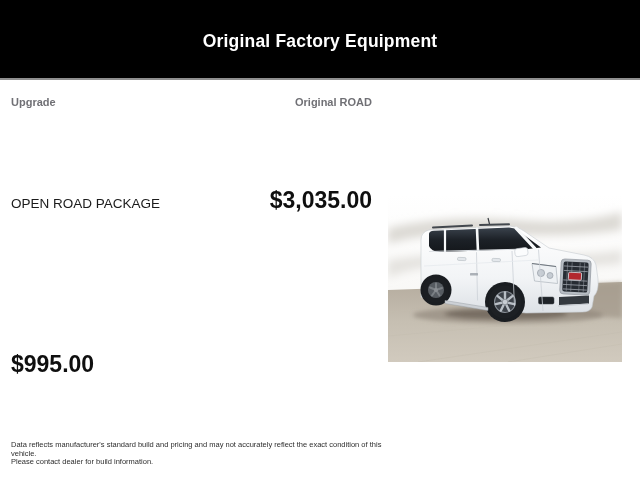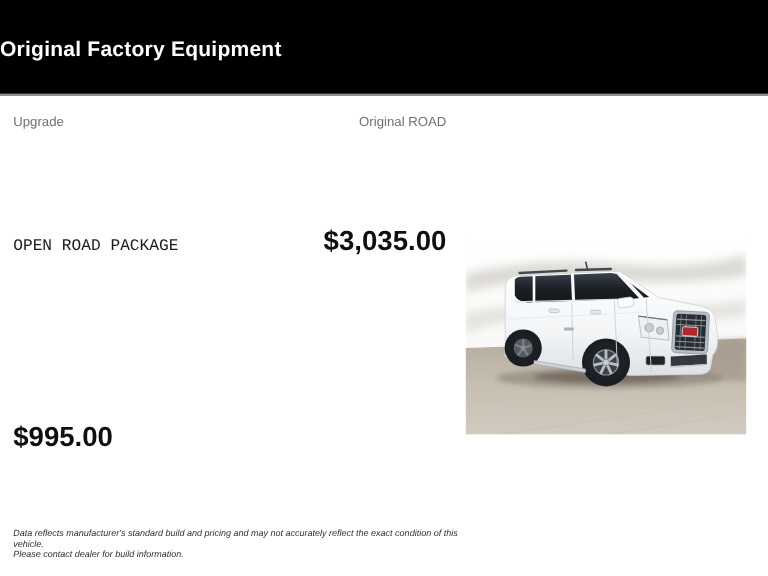--- a/index.html
+++ b/index.html
@@ -5,46 +5,46 @@
   html,body{margin:0;padding:0;}
   body{
     width:640px;height:480px;position:relative;overflow:hidden;
     background:#ffffff;
     font-family:"Liberation Sans", sans-serif;
   }
   .header{
     position:absolute;top:0;left:0;width:640px;height:80px;
     background:#000000;border-bottom:2px solid #8f8f8f;
     box-sizing:border-box;
-    display:flex;align-items:center;justify-content:flex-start;
+    display:flex;align-items:center;justify-content:center;
   }
   .title{
     margin:0;color:#ffffff;font-size:17.5px;font-weight:bold;
     letter-spacing:0.2px;padding-top:4px;
   }
-  .col-labels{position:absolute;top:96px;left:0;width:372px;height:14px;}
+  .col-labels{position:absolute;top:96px;left:0;width:372px;height:14px;font-weight:bold;}
   .col-label{font-size:11px;color:#707075;}
   .col-label.upgrade{position:absolute;left:11px;top:0;}
   .col-label.msrp{position:absolute;right:0;top:0;}
   .row{
     position:absolute;left:0;width:372px;
     display:flex;justify-content:space-between;align-items:baseline;
     padding-left:11px;box-sizing:border-box;
   }
   .row.r1{top:187px;}
   .row.r2{top:351px;}
-  .item-name{font-size:13.5px;color:#1b1b1b;font-family:Liberation Mono, monospace;}
+  .item-name{font-size:13.5px;color:#1b1b1b;}
   .item-price{font-size:23px;font-weight:bold;color:#0f0f0f;}
   .vehicle-photo{
     position:absolute;left:388px;top:194px;width:234px;height:168px;margin:0;
   }
   .vehicle-photo svg{display:block;}
   .disclaimer{
     position:absolute;left:11px;top:441px;width:380px;
-    font-size:7.5px;line-height:8.5px;font-style:italic;color:#2e2e2e;
+    font-size:7.5px;line-height:8.5px;color:#2e2e2e;
   }
 </style>
 </head>
 <body>
 
 <div class="page">
 
   <header class="header">
     <h1 class="title">Original Factory Equipment</h1>
   </header>

